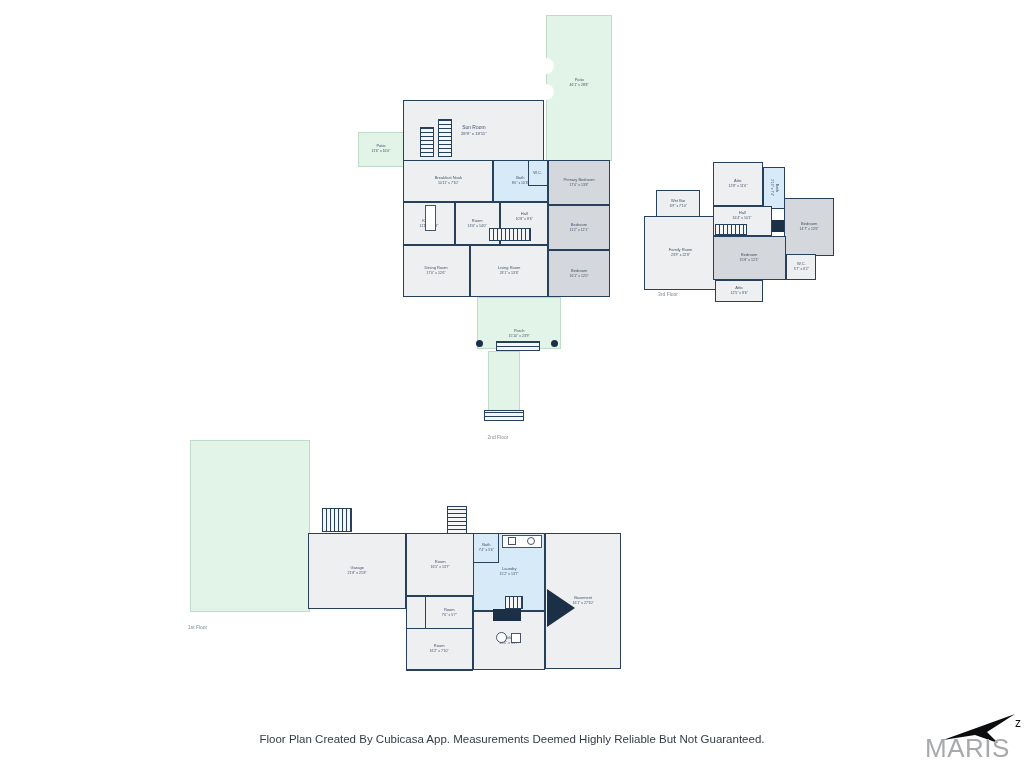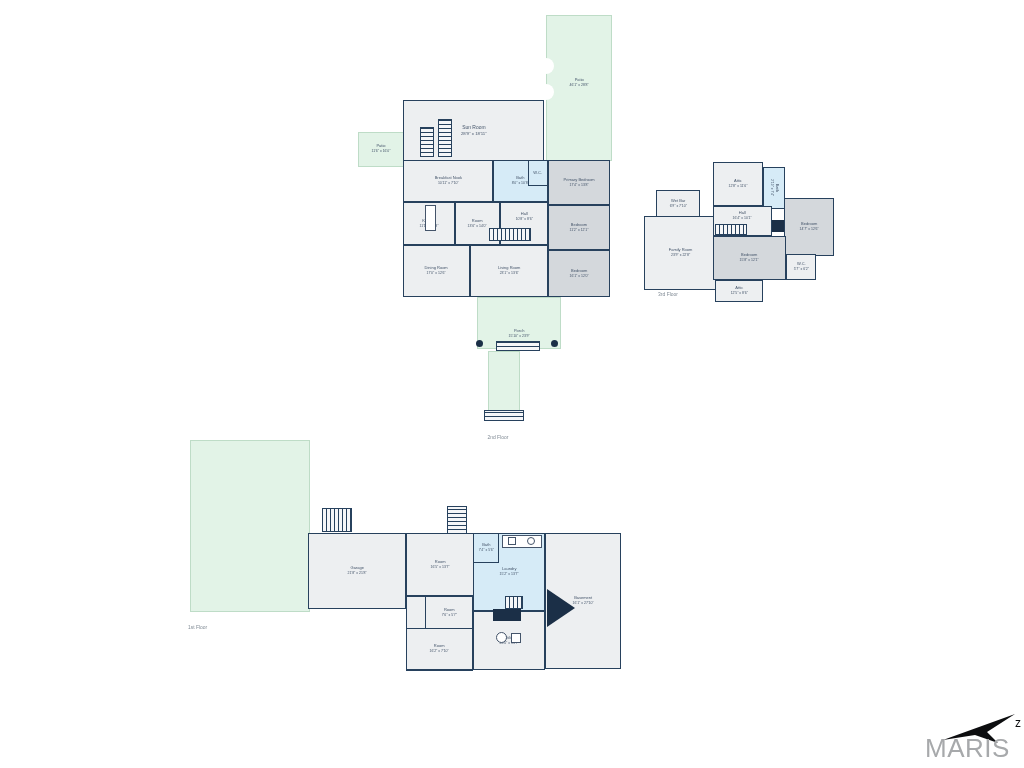--- a/index.html
+++ b/index.html
@@ -301,20 +301,21 @@
         </div>
     </div>
     <div class="stairs-h" style="left:505px;top:596px;width:18px;height:13px"></div>
     <div class="blackbox" style="left:493px;top:609px;width:28px;height:12px"></div>
     <div class="fixture round" style="left:496px;top:632px;width:11px;height:11px"></div>
     <div class="fixture" style="left:511px;top:633px;width:10px;height:10px"></div>
 
     <div class="floor-tag" style="left:174px;top:616px;width:48px"><span>1st Floor</span></div>
   </div>
 
+  <div class="footer">Floor Plan Created By Cubicasa App. Measurements Deemed Highly Reliable But Not Guaranteed.</div>
 
   <div class="logo">
     <svg width="84" height="36" viewBox="0 0 84 36">
       <path d="M2,30 L74,4 L46,22 L57,33 L34,25 Z" fill="#0c0d0f"></path>
       <text x="74" y="17" font-size="12" fill="#0c0d0f" font-family="Liberation Sans, sans-serif">z</text>
     </svg>
     <div class="logo-text">MARIS</div>
   </div>
 
 </div>

